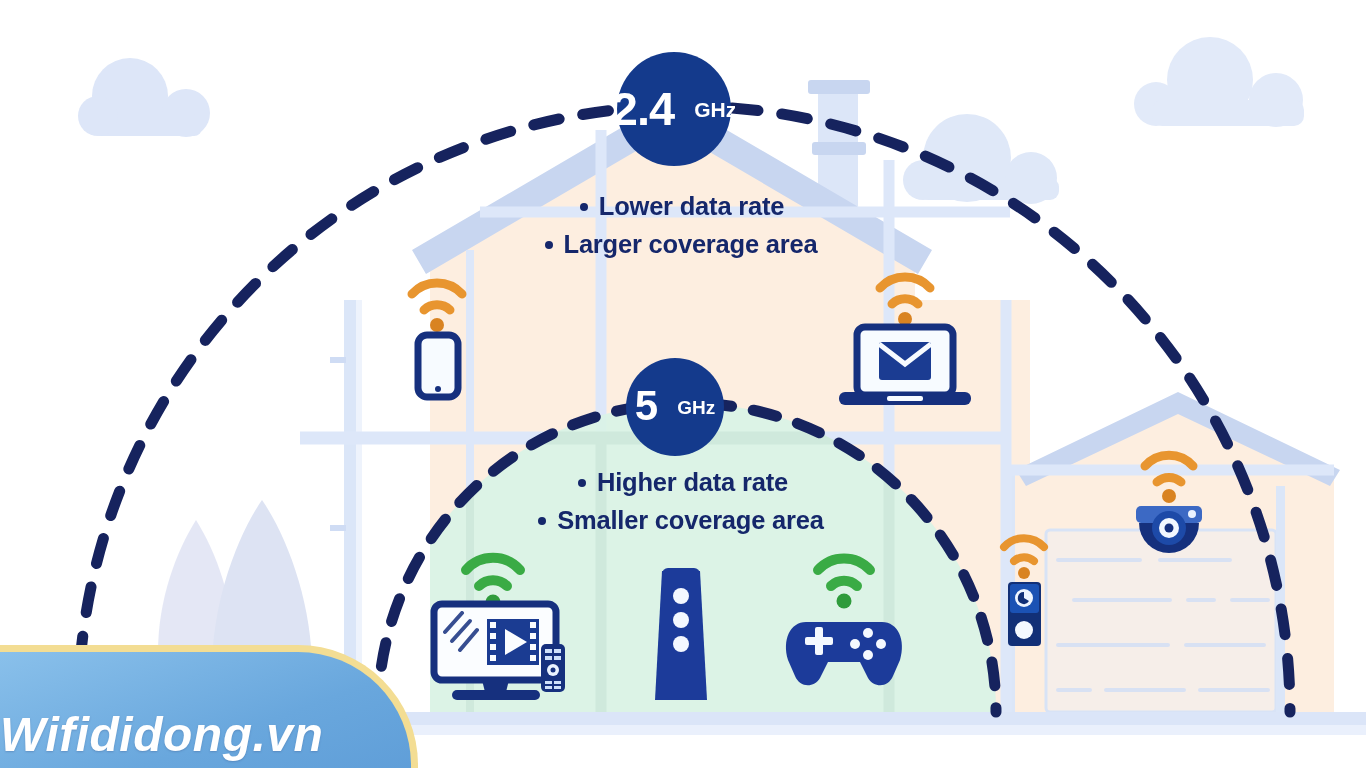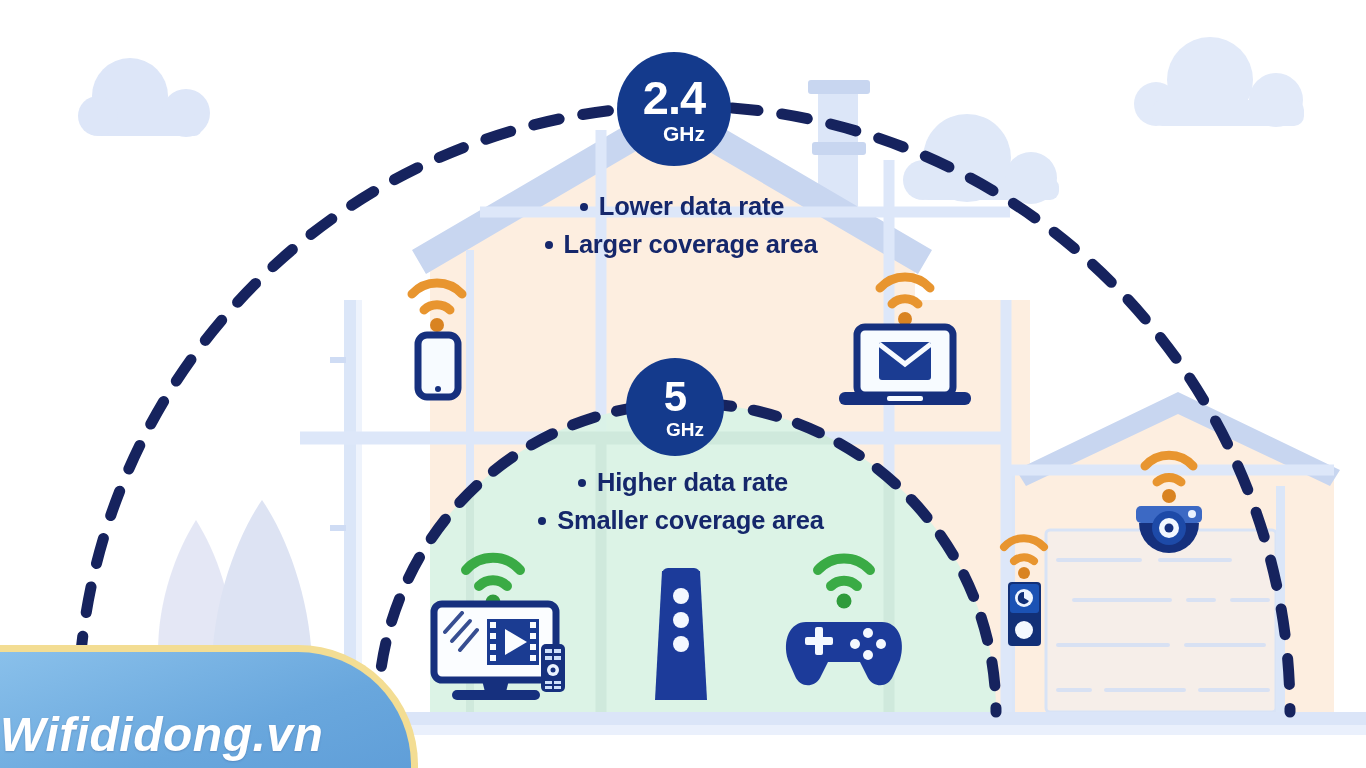--- a/index.html
+++ b/index.html
@@ -7,21 +7,21 @@
     width:1366px;height:768px;overflow:hidden;position:relative;
     font-family:"Liberation Sans","DejaVu Sans",sans-serif;
   }
   #stage{position:absolute;inset:0;width:1366px;height:768px;}
   #scene{position:absolute;inset:0;}
 
   
   .badge{
     position:absolute;border-radius:50%;
     background:#143a8c;
-    display:flex;flex-direction:column;align-items:center;justify-content:center;
+    display:flex;flex-direction:row;align-items:center;justify-content:center;
     color:#ffffff;line-height:1;z-index:40;
     box-shadow:0 0 0 0 rgba(0,0,0,0);
   }
   .badge .num{font-weight:700;letter-spacing:-1px;}
   .badge .unit{font-weight:700;margin-left:20px;}
 
   #badge24{left:617px;top:52px;width:114px;height:114px;}
   #badge24 .num{font-size:47px;margin-bottom:2px;}
   #badge24 .unit{font-size:21px;}
 

